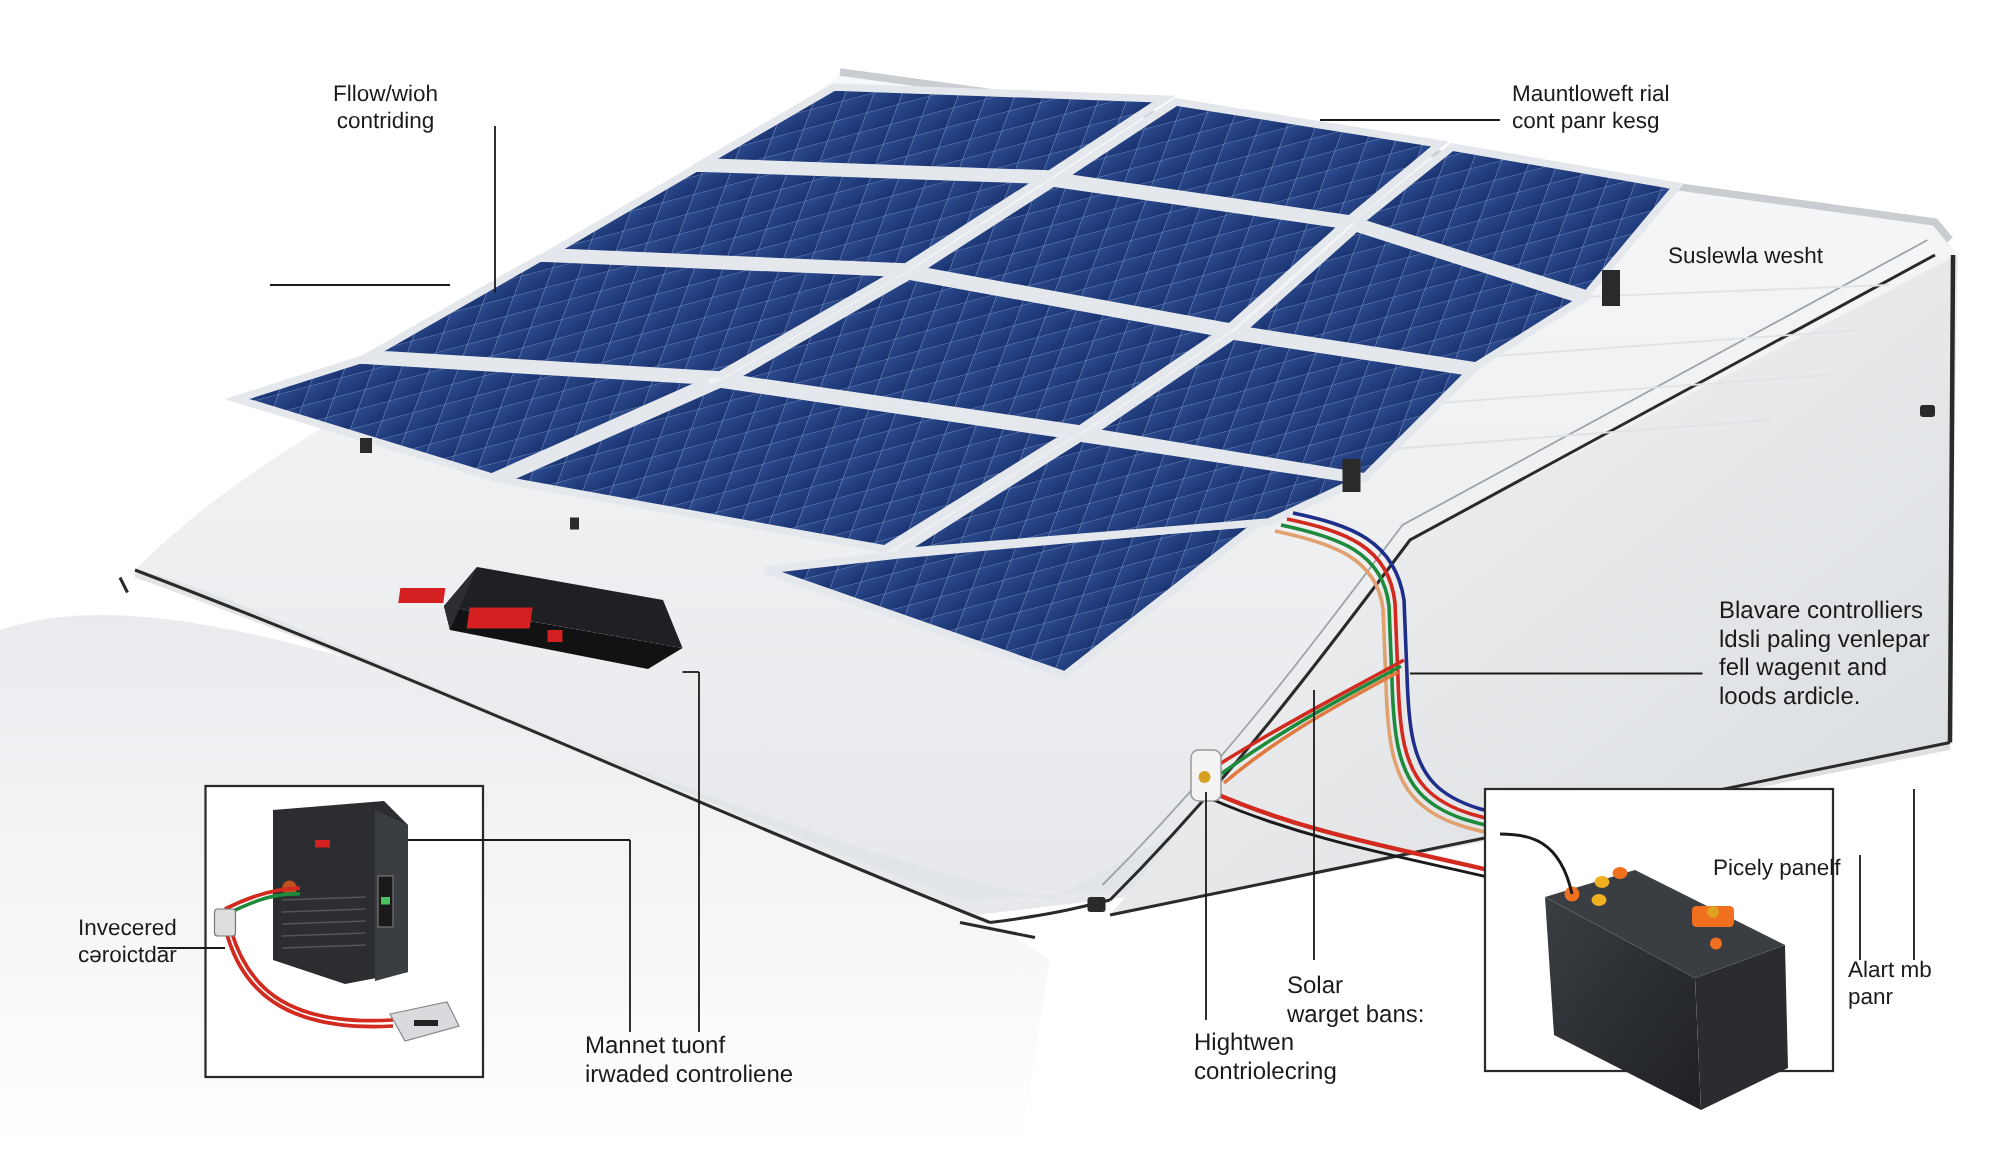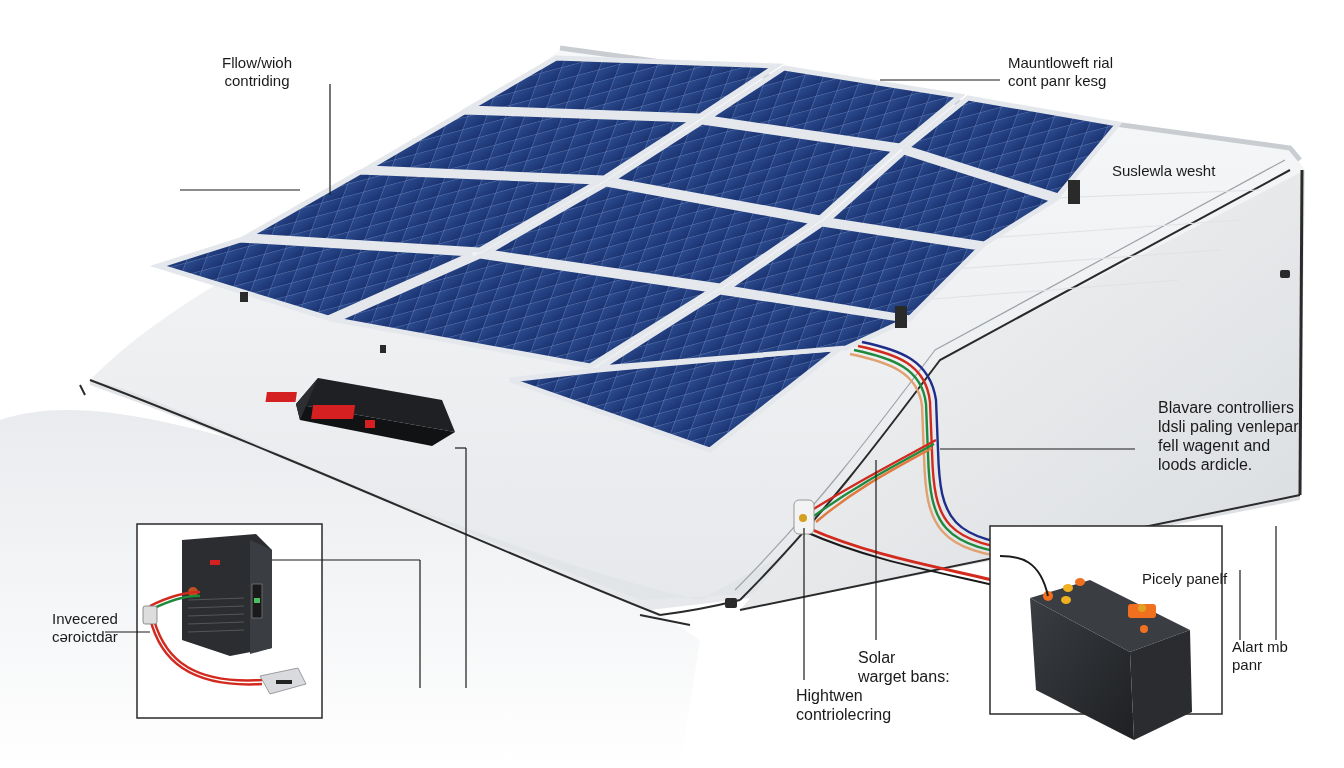--- a/index.html
+++ b/index.html
@@ -192,37 +192,41 @@
     <span class="ln">Fllow/wioh</span>
     <span class="ln">contriding</span>
   </div>
   <div class="label" style="left:1008px; top:54px;">
     <span class="ln">Mauntloweft rial</span>
     <span class="ln">cont panr kesg</span>
   </div>
   <div class="label" style="left:1112px; top:162px;">
     <span class="ln">Suslewla wesht</span>
   </div>
-  <div class="label label-lg" style="left:1146px; top:398px;margin-left:12px;">
+  <div class="label label-lg" style="left:1146px; top:398px;">
     <span class="ln">Blavare controlliers</span>
     <span class="ln">ldsli paling venlepar</span>
     <span class="ln">fell wagenıt and</span>
     <span class="ln">loods ardicle.</span>
   </div>
   <div class="label" style="left:1142px; top:570px;">
     <span class="ln">Picely panelf</span>
   </div>
   <div class="label" style="left:1232px; top:638px;">
     <span class="ln">Alart mb</span>
     <span class="ln">panr</span>
   </div>
   <div class="label" style="left:28px; top:610px;margin-left:24px;">
     <span class="ln">Invecered</span>
     <span class="ln">cəroictdar</span>
   </div>
+  <div class="label label-lg" style="left:390px; top:688px;">
+    <span class="ln">Mannet tuonf</span>
+    <span class="ln">irwaded controliene</span>
+  </div>
   <div class="label label-lg" style="left:796px; top:686px;">
     <span class="ln">Hightwen</span>
     <span class="ln">contriolecring</span>
   </div>
   <div class="label label-lg" style="left:858px; top:648px;">
     <span class="ln">Solar</span>
     <span class="ln">warget bans:</span>
   </div>
 </div>
 

